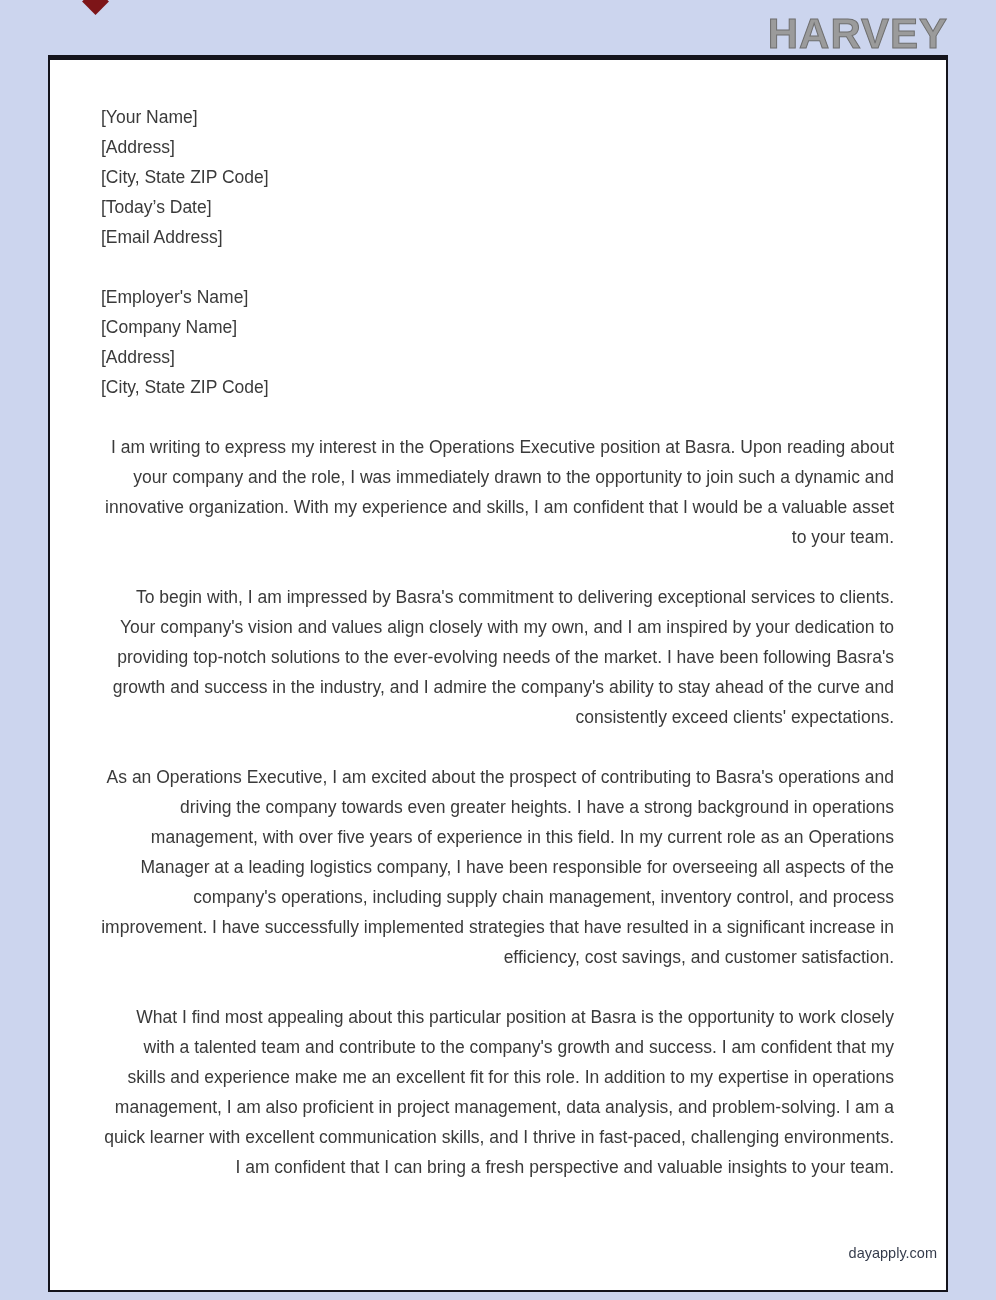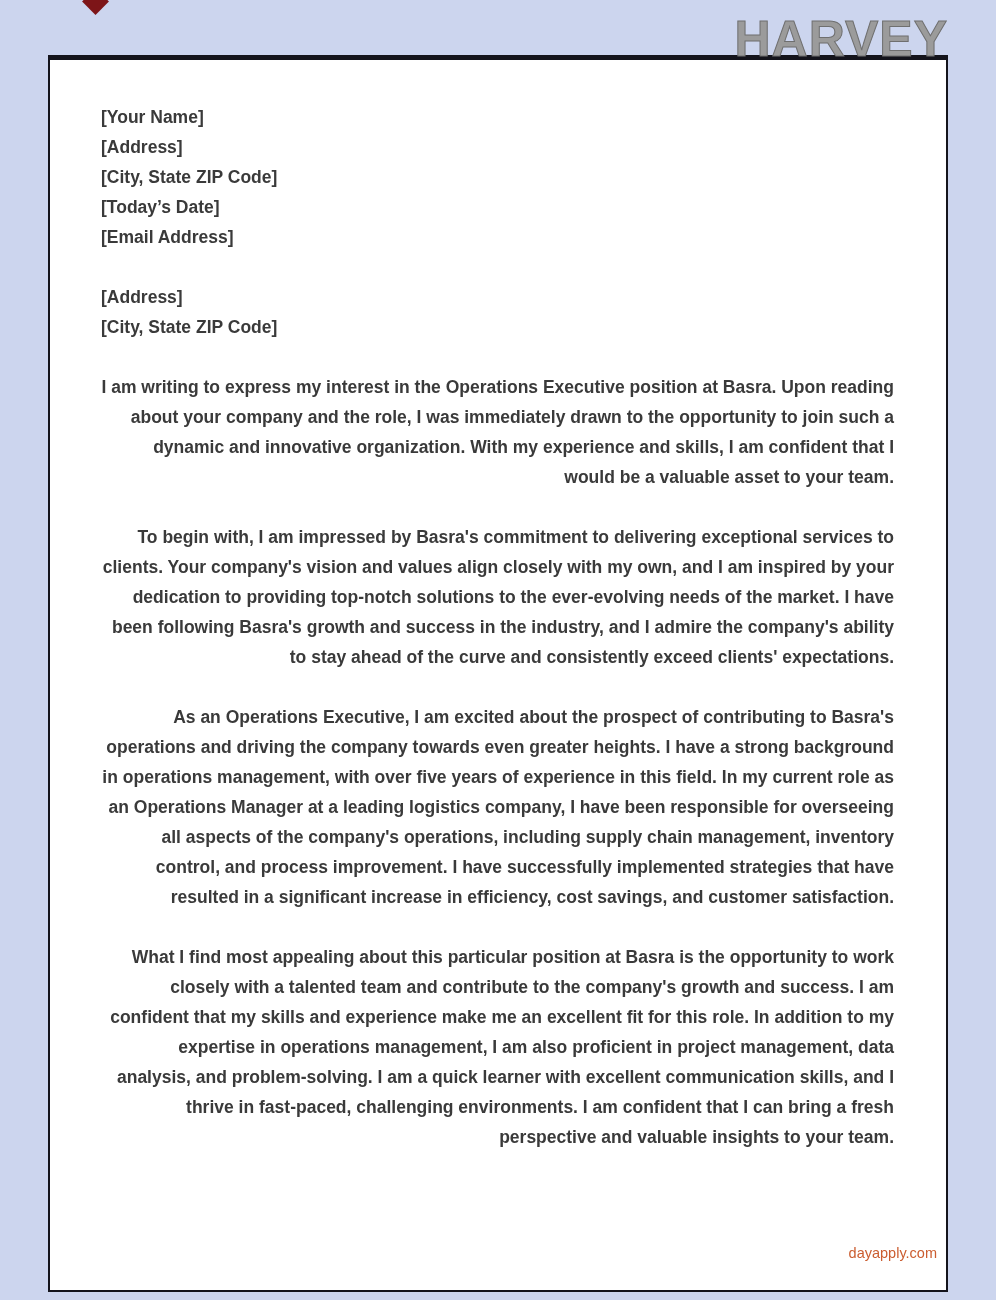--- a/index.html
+++ b/index.html
@@ -21,42 +21,41 @@
     width: 19px;
     height: 19px;
     background: #7d1518;
     transform: rotate(45deg);
     z-index: 3;
   }
   .brand-logo {
     position: absolute;
     top: 10px;
     right: 48px;
-    font-size: 50px;
+    font-size: 42px;
     font-weight: 700;
     letter-spacing: 1px;
     color: #9b9b9b;
     -webkit-text-stroke: 1px #6f6f6f;
     z-index: 2;
     user-select: none;
   }
   .page {
     position: absolute;
     left: 48px;
     top: 55px;
     width: 900px;
     height: 1237px;
     box-sizing: border-box;
     background: #ffffff;
     border: 2px solid #14141c;
     border-top-width: 5px;
     padding: 42px 52px 0 51px;
     overflow: hidden;
     z-index: 1;
-    font-weight: bold;
   }
   .letter {
     font-size: 17.5px;
     line-height: 30px;
     color: #3a3a3a;
   }
   .block {
     margin: 0 0 30px 0;
   }
   .line {
@@ -64,21 +63,21 @@
   }
   .paragraph {
     margin: 0 0 30px 0;
     text-align: right;
   }
   .watermark {
     position: absolute;
     right: 59px;
     top: 1245px;
     font-size: 14.5px;
-    color: #c2410c;
+    color: #0f172a;
     opacity: 0.85;
     z-index: 4;
   }
 </style>
 </head>
 <body>
 
 <div class="corner-shape"></div>
 
 <div class="brand-logo">HARVEY</div>
@@ -88,20 +87,22 @@
 
     <div class="block">
       <div class="line">[Your Name]</div>
       <div class="line">[Address]</div>
       <div class="line">[City, State ZIP Code]</div>
       <div class="line">[Today’s Date]</div>
       <div class="line">[Email Address]</div>
     </div>
 
     <div class="block">
+      <div class="line">[Employer's Name]</div>
+      <div class="line">[Company Name]</div>
       <div class="line">[Address]</div>
       <div class="line">[City, State ZIP Code]</div>
     </div>
 
 
     <p class="paragraph">I am writing to express my interest in the Operations Executive position at Basra. Upon reading about your company and the role, I was immediately drawn to the opportunity to join such a dynamic and innovative organization. With my experience and skills, I am confident that I would be a valuable asset to your team.</p>
     <p class="paragraph">To begin with, I am impressed by Basra's commitment to delivering exceptional services to clients. Your company's vision and values align closely with my own, and I am inspired by your dedication to providing top-notch solutions to the ever-evolving needs of the market. I have been following Basra's growth and success in the industry, and I admire the company's ability to stay ahead of the curve and consistently exceed clients' expectations.</p>
     <p class="paragraph">As an Operations Executive, I am excited about the prospect of contributing to Basra's operations and driving the company towards even greater heights. I have a strong background in operations management, with over five years of experience in this field. In my current role as an Operations Manager at a leading logistics company, I have been responsible for overseeing all aspects of the company's operations, including supply chain management, inventory control, and process improvement. I have successfully implemented strategies that have resulted in a significant increase in efficiency, cost savings, and customer satisfaction.</p>
     <p class="paragraph">What I find most appealing about this particular position at Basra is the opportunity to work closely with a talented team and contribute to the company's growth and success. I am confident that my skills and experience make me an excellent fit for this role. In addition to my expertise in operations management, I am also proficient in project management, data analysis, and problem-solving. I am a quick learner with excellent communication skills, and I thrive in fast-paced, challenging environments. I am confident that I can bring a fresh perspective and valuable insights to your team.</p>
 

